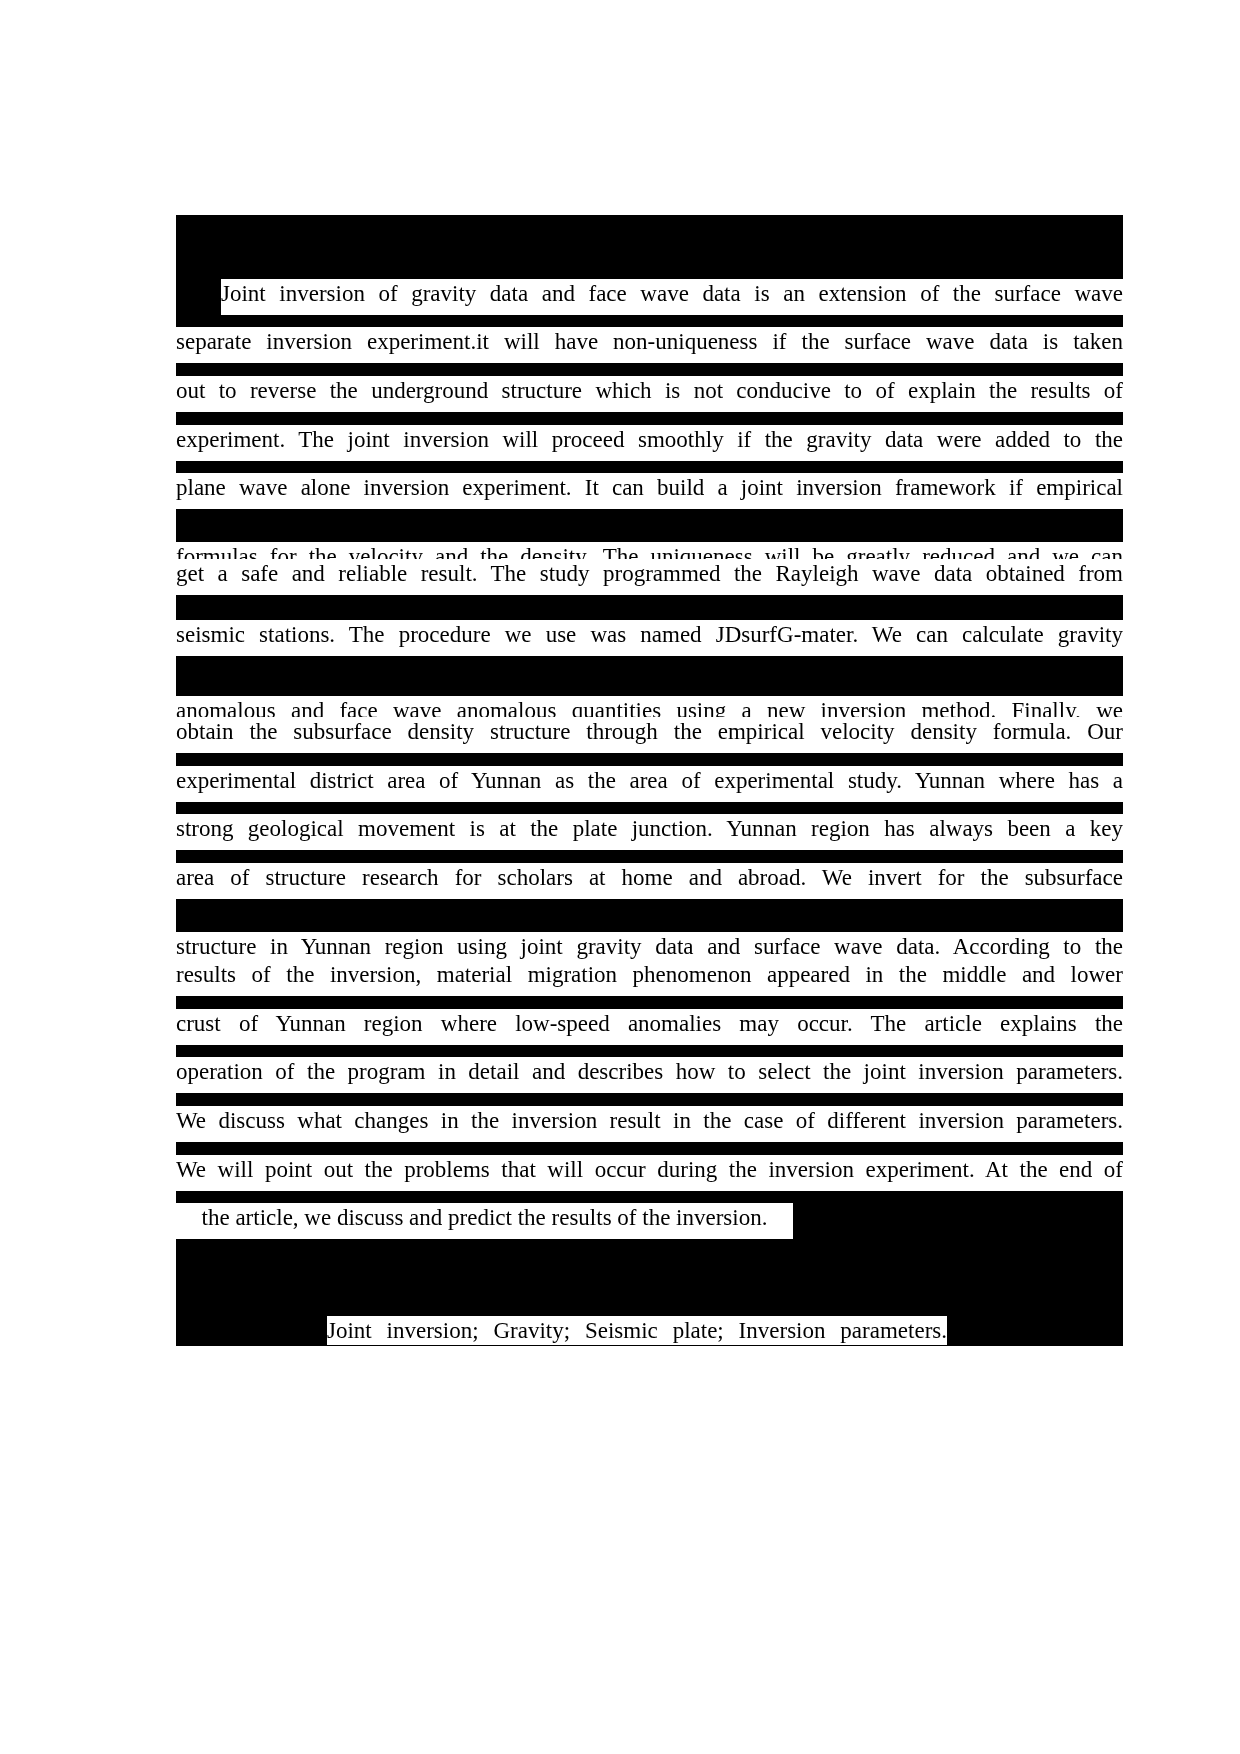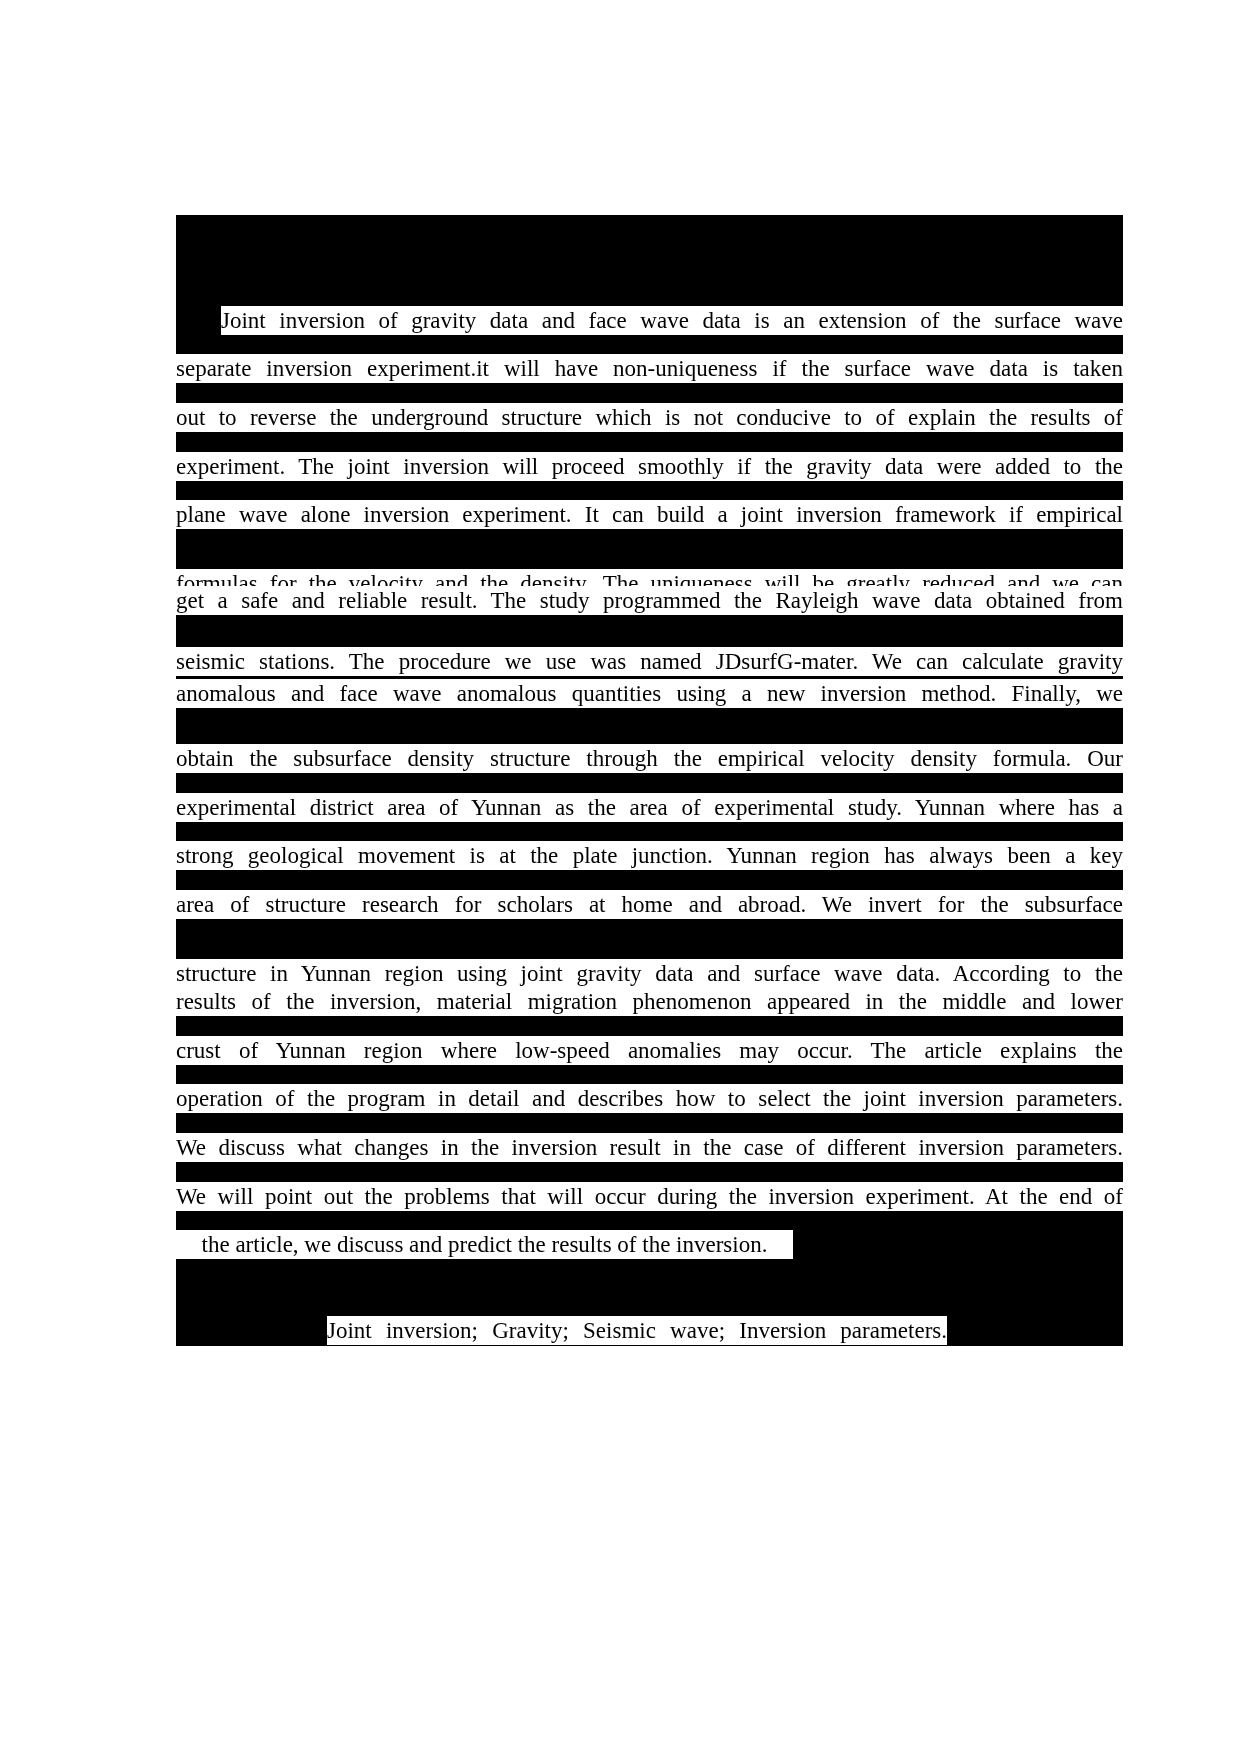--- a/index.html
+++ b/index.html
@@ -5,22 +5,22 @@
   html, body { margin: 0; padding: 0; }
   body {
     width: 1240px; height: 1754px; background: #ffffff; position: relative; overflow: hidden;
     font-family: "Liberation Serif", "DejaVu Serif", serif;
   }
   .redact-box {
     position: absolute; left: 176px; top: 215px; width: 947px; height: 1131px;
     background: #000000;
   }
   .line {
-    position: absolute; left: 176px; height: 29px; background: #ffffff; color: #000000;
-    font-size: 23px; line-height: 29px; white-space: nowrap; overflow: hidden; margin-top: 27px;
+    position: absolute; left: 176px; height: 36px; background: #ffffff; color: #000000;
+    font-size: 23px; line-height: 29px; white-space: nowrap; overflow: hidden;
   }
   .line.just {
     width: 947px; text-align: justify; text-align-last: justify;
   }
   .line.first { left: 221px; width: 902px; }
   .line.last { width: 617px; text-align: center; }
   .keywords {
     position: absolute; left: 327px; top: 1316px; width: 620px; height: 29px;
     background: #ffffff; color: #000; font-size: 23px; line-height: 29px;
     white-space: nowrap; overflow: hidden; text-align: justify; text-align-last: justify;
@@ -33,27 +33,27 @@
 
 <div>
   <div class="line just first" style="top:279px">Joint inversion of gravity data and face wave data is an extension of the surface wave</div>
   <div class="line just" style="top:327px">separate inversion experiment.it will have non-uniqueness if the surface wave data is taken</div>
   <div class="line just" style="top:376px">out to reverse the underground structure which is not conducive to of explain the results of</div>
   <div class="line just" style="top:425px">experiment. The joint inversion will proceed smoothly if the gravity data were added to the</div>
   <div class="line just" style="top:473px">plane wave alone inversion experiment. It can build a joint inversion framework if empirical</div>
   <div class="line just" style="top:542px">formulas for the velocity and the density. The uniqueness will be greatly reduced and we can</div>
   <div class="line just" style="top:559px">get a safe and reliable result. The study programmed the Rayleigh wave data obtained from</div>
   <div class="line just" style="top:620px">seismic stations. The procedure we use was named JDsurfG-mater. We can calculate gravity</div>
-  <div class="line just" style="top:652px">anomalous and face wave anomalous quantities using a new inversion method. Finally, we</div>
+  <div class="line just" style="top:696px">anomalous and face wave anomalous quantities using a new inversion method. Finally, we</div>
   <div class="line just" style="top:717px">obtain the subsurface density structure through the empirical velocity density formula. Our</div>
   <div class="line just" style="top:766px">experimental district area of Yunnan as the area of experimental study. Yunnan where has a</div>
   <div class="line just" style="top:814px">strong geological movement is at the plate junction. Yunnan region has always been a key</div>
   <div class="line just" style="top:863px">area of structure research for scholars at home and abroad. We invert for the subsurface</div>
   <div class="line just" style="top:932px">structure in Yunnan region using joint gravity data and surface wave data. According to the</div>
   <div class="line just" style="top:960px">results of the inversion, material migration phenomenon appeared in the middle and lower</div>
   <div class="line just" style="top:1009px">crust of Yunnan region where low-speed anomalies may occur. The article explains the</div>
   <div class="line just" style="top:1057px">operation of the program in detail and describes how to select the joint inversion parameters.</div>
   <div class="line just" style="top:1106px">We discuss what changes in the inversion result in the case of different inversion parameters.</div>
   <div class="line just" style="top:1155px">We will point out the problems that will occur during the inversion experiment. At the end of</div>
   <div class="line last" style="top:1203px">the article, we discuss and predict the results of the inversion.</div>
 </div>
 
-<div class="keywords">Joint inversion; Gravity; Seismic wave; Inversion parameters.</div>
+<div class="keywords">Joint inversion; Gravity; Seismic plate; Inversion parameters.</div>
 
 </body></html>

